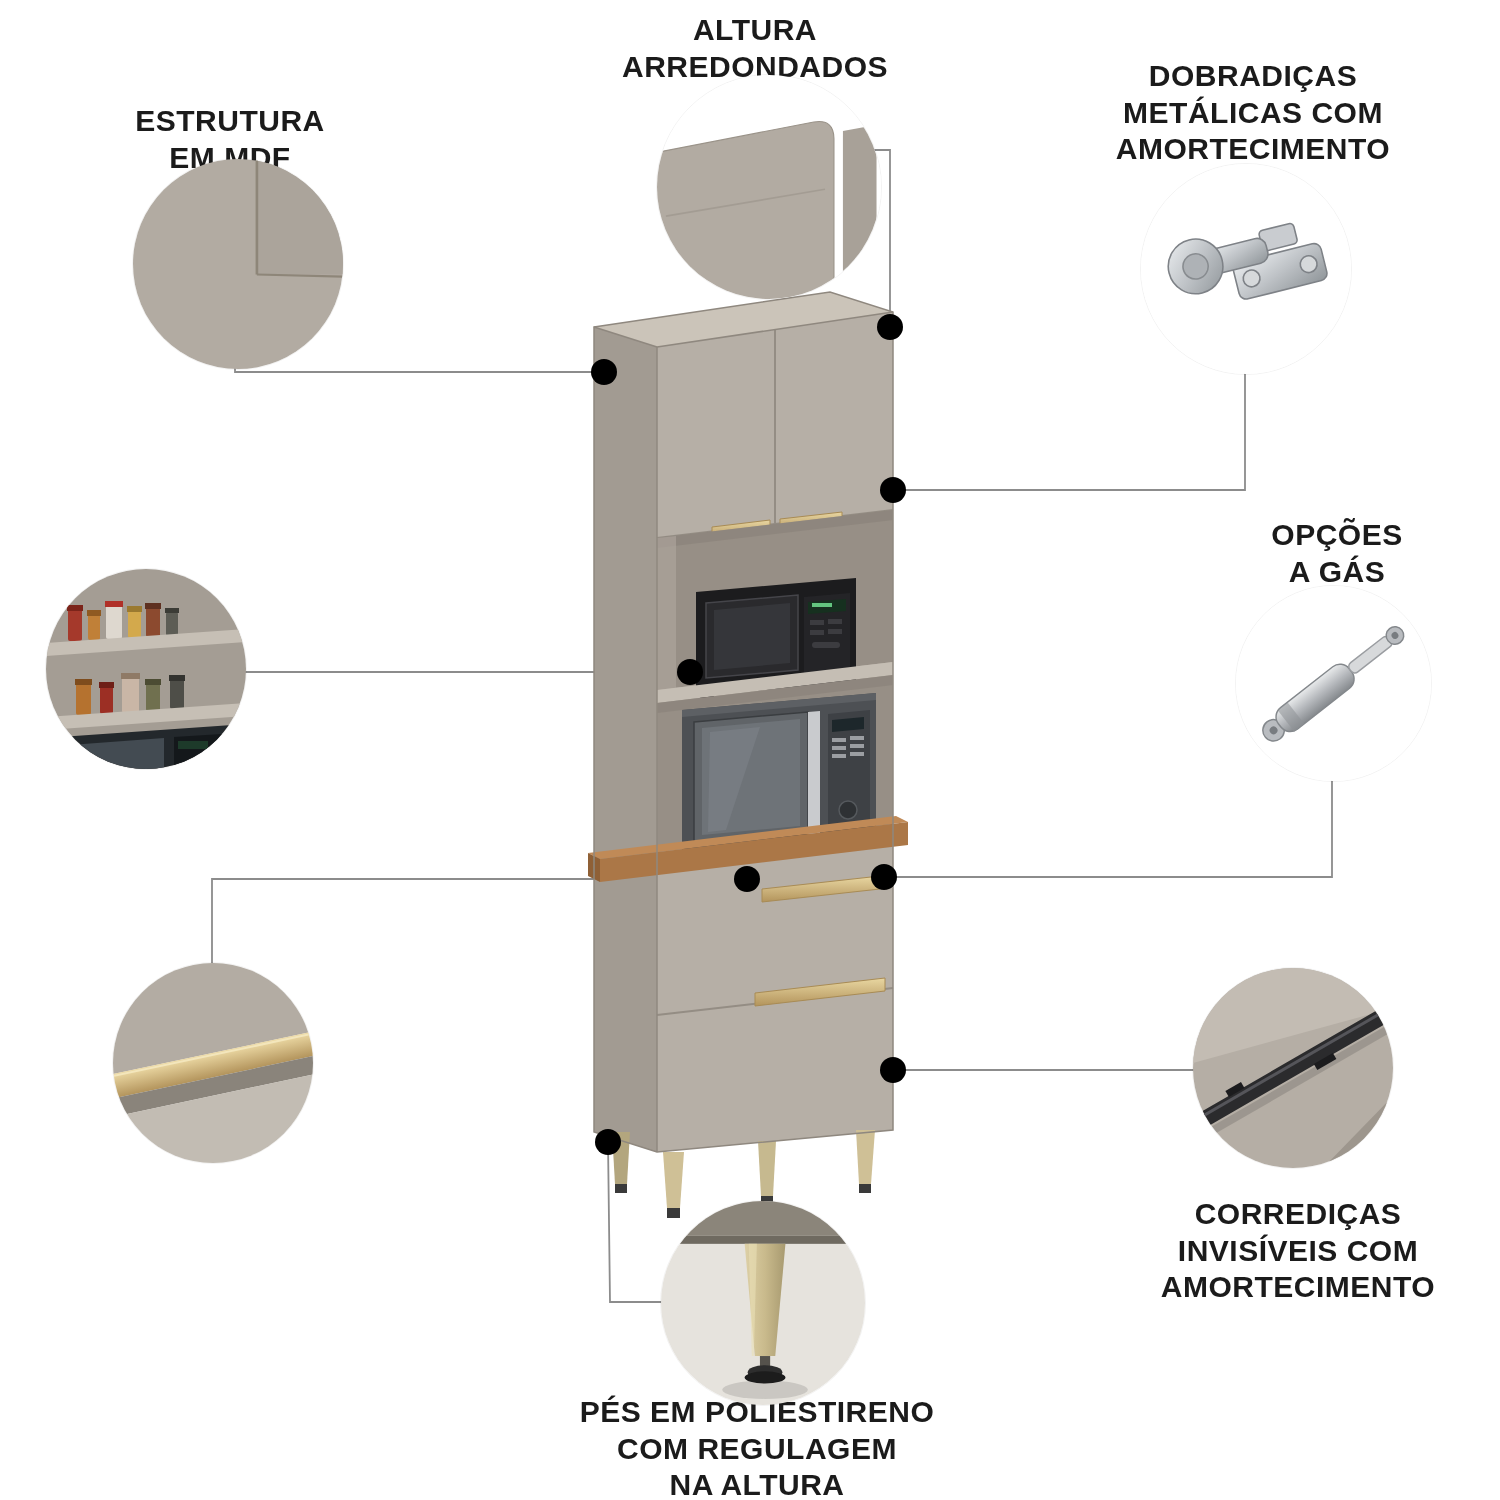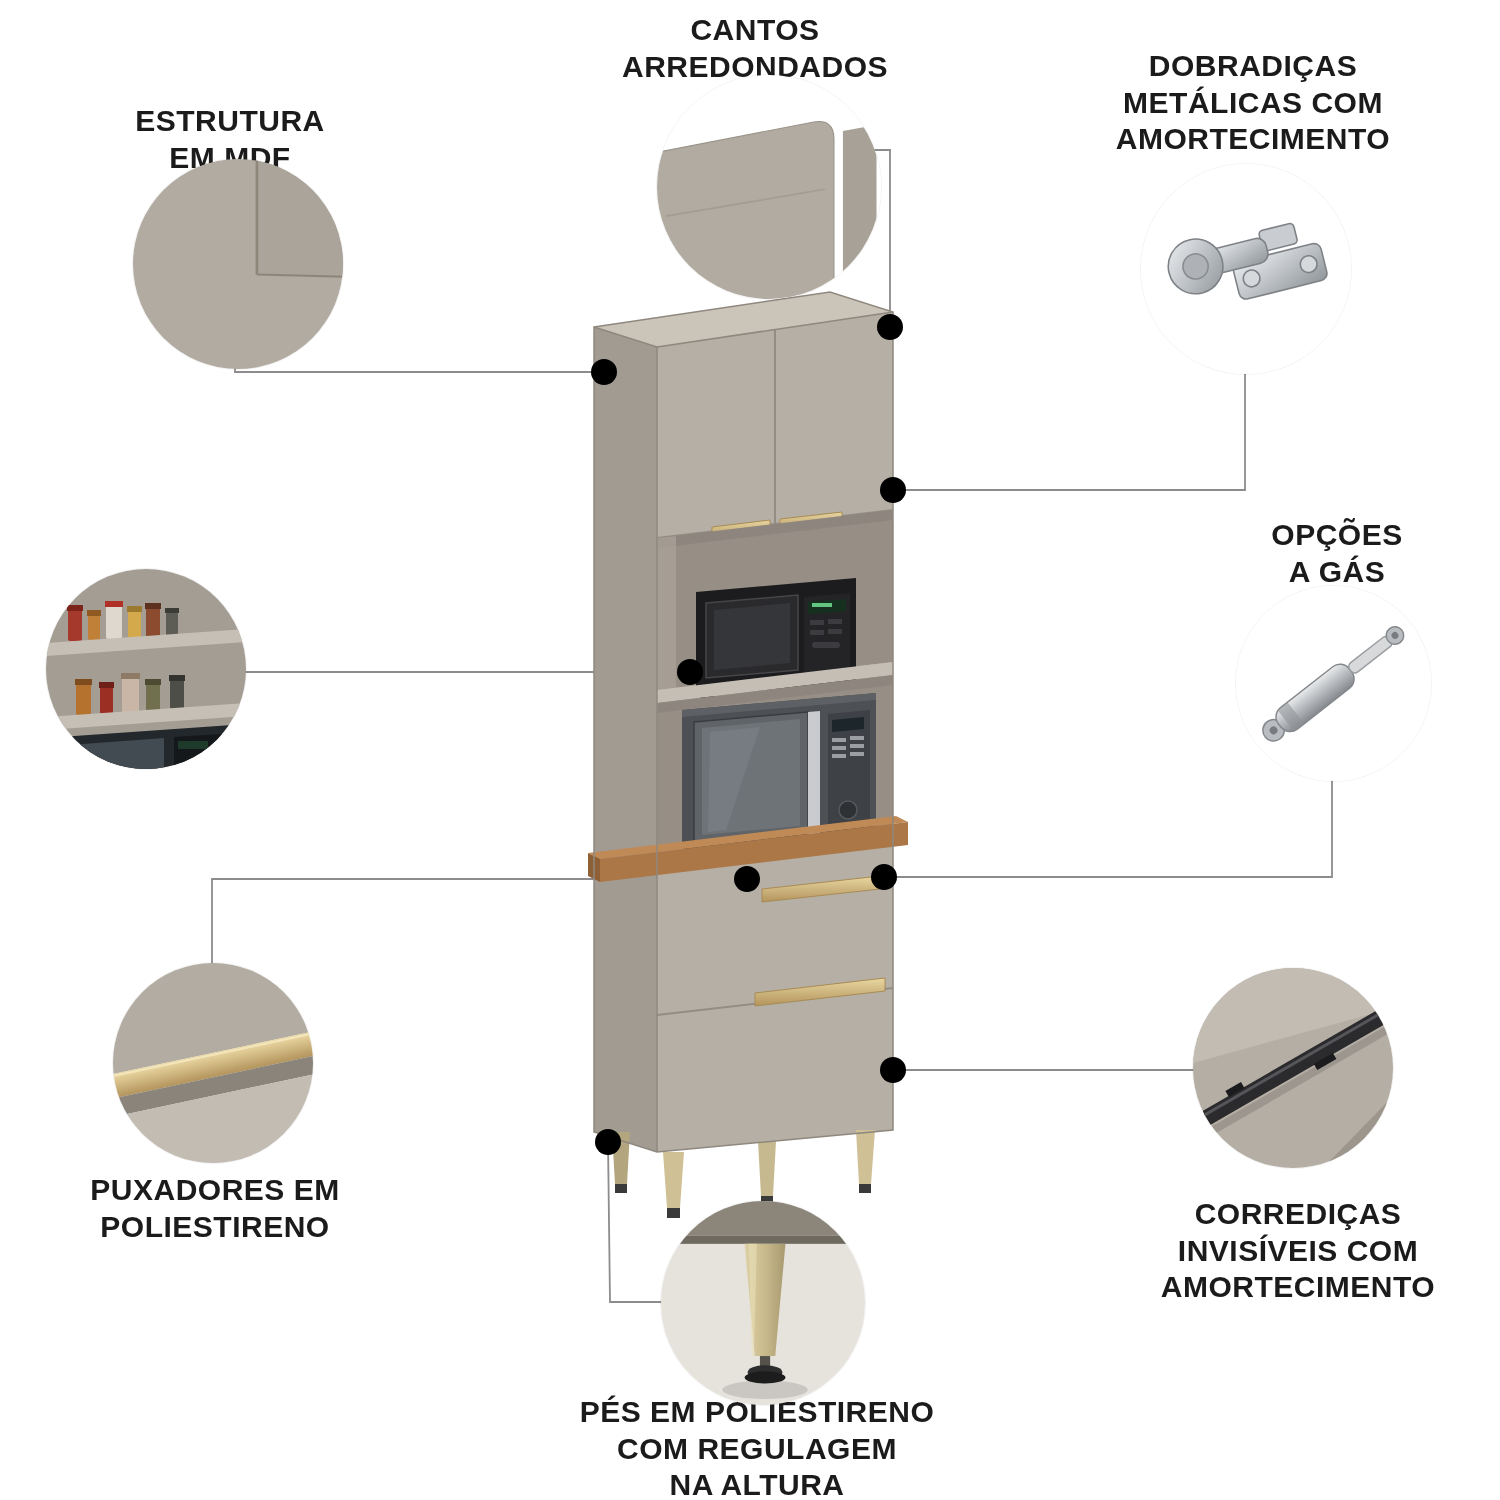--- a/index.html
+++ b/index.html
@@ -22,21 +22,21 @@
   }
   .callout-circle{
     position:absolute;
     border-radius:50%;
     overflow:hidden;
     border:1px solid rgba(0,0,0,.05);
   }
   .callout-circle svg{display:block;width:100%;height:100%;}
   #label-estrutura {left:55px;  top:103px;  width:350px;}
   #label-cantos    {left:555px; top:12px;   width:400px;}
-  #label-dobradicas{left:1053px;top:48px;   width:400px;}
+  #label-dobradicas{left:1053px;top:58px;   width:400px;}
   #label-nichos    {left:0px;   top:477px;  width:280px;}
   #label-pistao    {left:1197px;top:517px;  width:280px;}
   #label-puxadores {left:20px;  top:1172px; width:390px;}
   #label-corredicas{left:1098px;top:1182px; width:400px;margin-top:14px;}
   #label-pes       {left:497px; top:1394px; width:520px;}
 
   #circle-estrutura {left:132px; top:158px; width:210px;height:210px;}
   #circle-cantos    {left:656px; top:74px;  width:224px;height:224px;}
   #circle-dobradicas{left:1140px;top:163px; width:210px;height:210px;}
   #circle-nichos    {left:45px;  top:568px; width:200px;height:200px;}
@@ -172,29 +172,27 @@
       <circle class="c-dot" cx="690" cy="672" r="13"></circle>
       <circle class="c-dot" cx="884" cy="877" r="13"></circle>
       <circle class="c-dot" cx="747" cy="879" r="13"></circle>
       <circle class="c-dot" cx="893" cy="1070" r="13"></circle>
       <circle class="c-dot" cx="608" cy="1142" r="13"></circle>
     </g>
   </svg>
 
   <div class="callout-label" id="label-estrutura">ESTRUTURA
 EM MDF</div>
-  <div class="callout-label" id="label-cantos">CANTOS
+  <div class="callout-label" id="label-cantos">ALTURA
 ARREDONDADOS</div>
   <div class="callout-label" id="label-dobradicas">DOBRADIÇAS
 METÁLICAS COM
 AMORTECIMENTO</div>
   <div class="callout-label" id="label-pistao">OPÇÕES
 A GÁS</div>
-  <div class="callout-label" id="label-puxadores">PUXADORES EM
-POLIESTIRENO</div>
   <div class="callout-label" id="label-corredicas">CORREDIÇAS
 INVISÍVEIS COM
 AMORTECIMENTO</div>
   <div class="callout-label" id="label-pes">PÉS EM POLIESTIRENO
 COM REGULAGEM
 NA ALTURA</div>
 
   <div class="callout-circle" id="circle-estrutura">
     <svg viewBox="0 0 200 200">
       <rect width="200" height="200" fill="#b2aba2"></rect>

